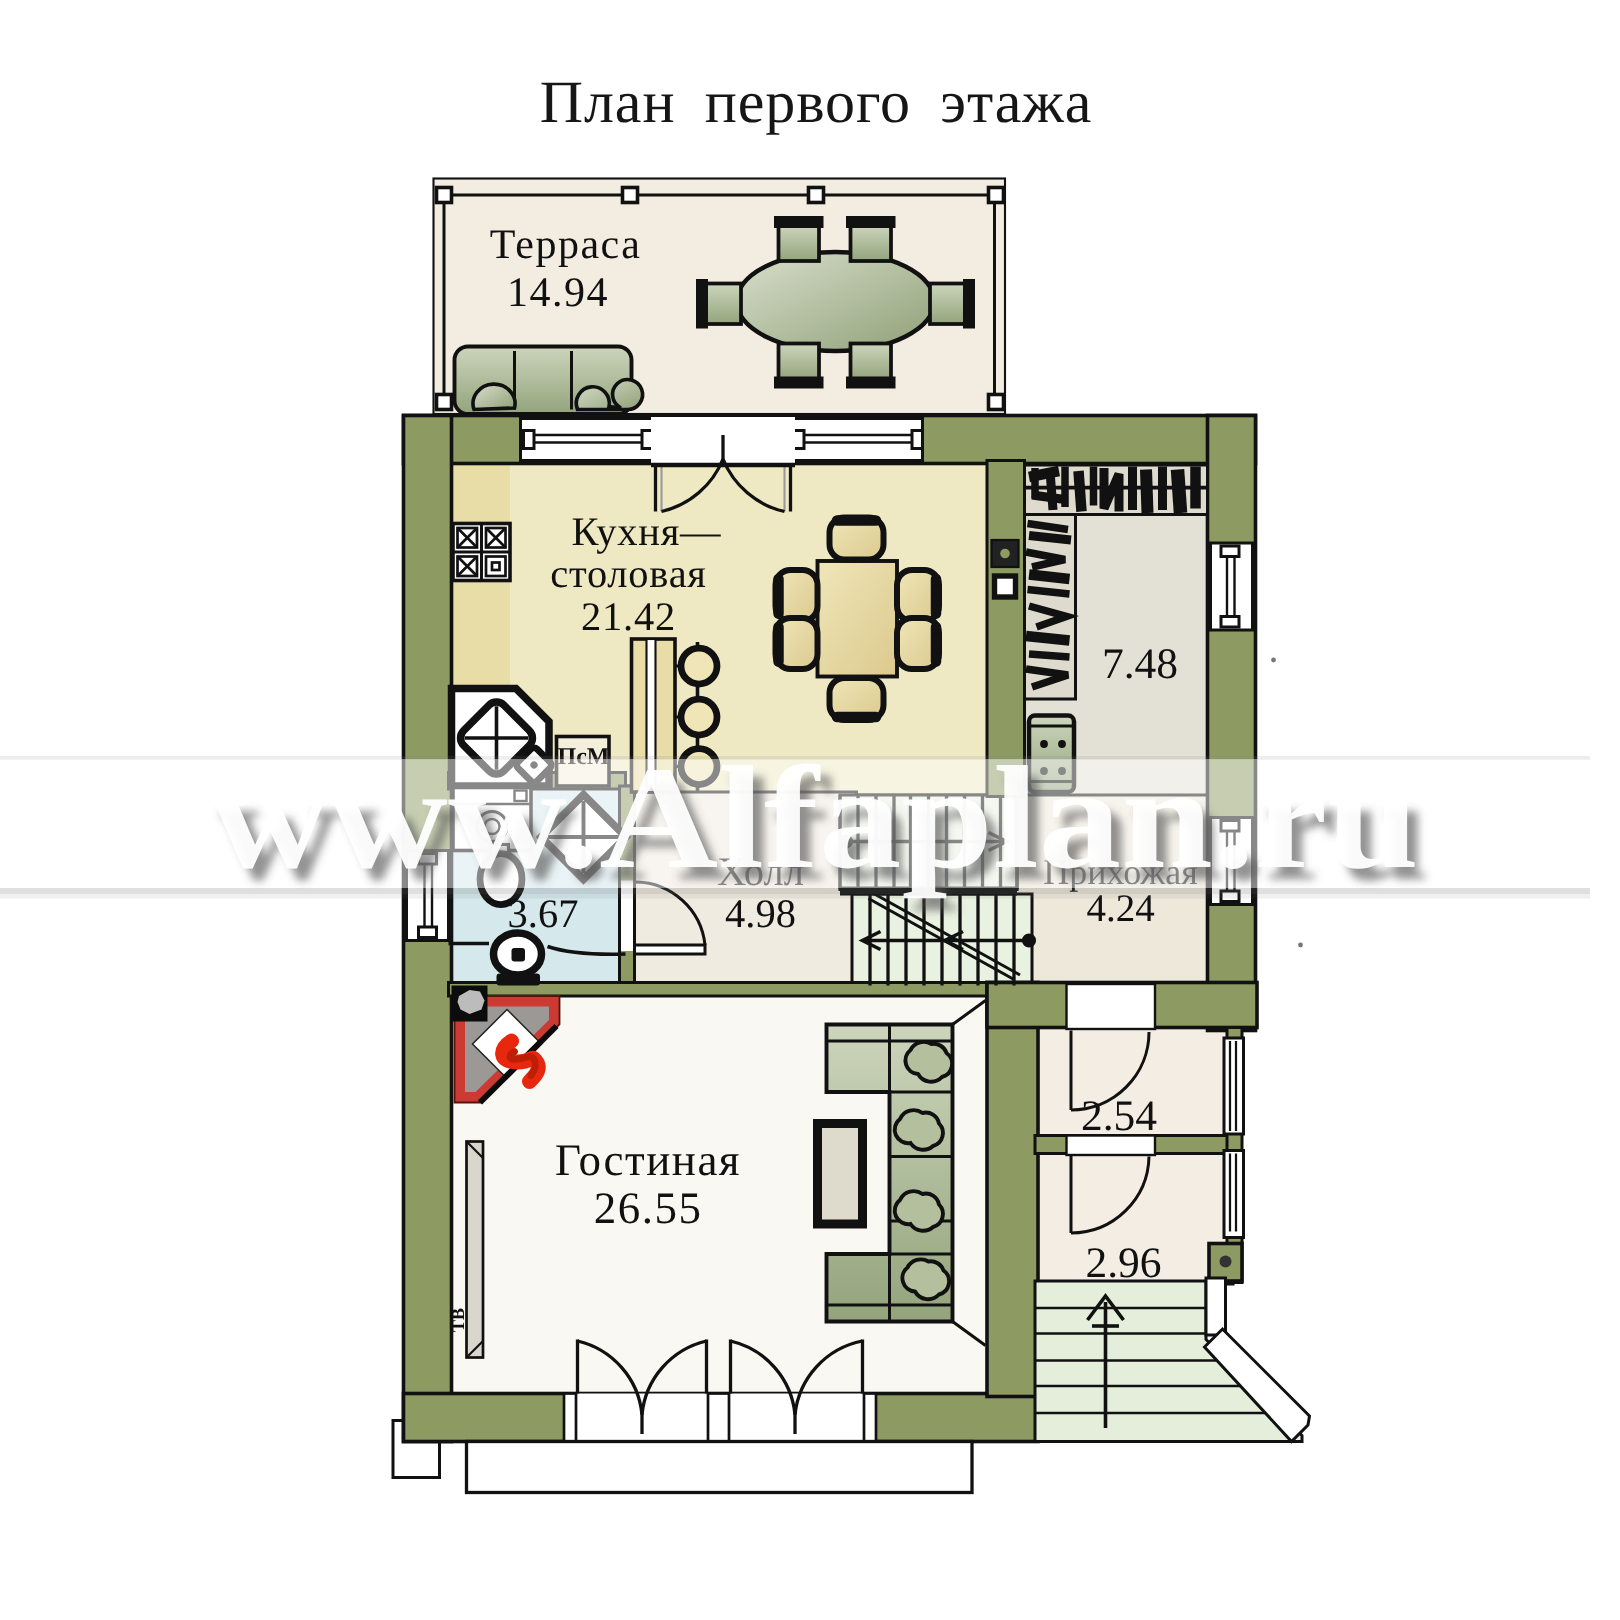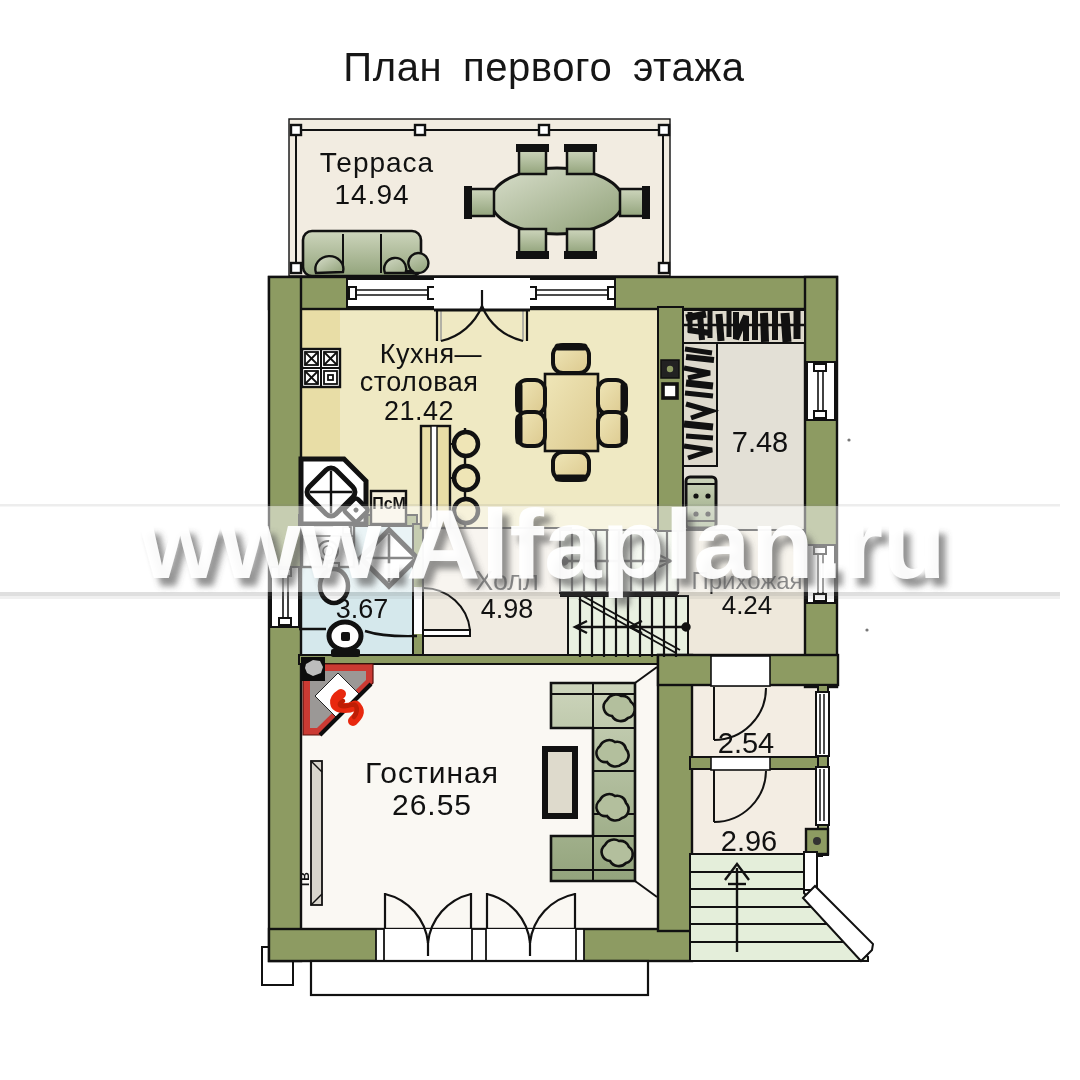--- a/index.html
+++ b/index.html
@@ -1,17 +1,17 @@
 <!DOCTYPE html>
 <html><head>
 <meta charset="utf-8">
 <style>
 html,body{margin:0;padding:0;background:#ffffff;}
 #plan{position:relative;width:1060px;height:1080px;background:#ffffff;overflow:hidden;
-font-family:Liberation Sans, sans-serif;}
+font-family:Liberation Serif, serif;}
 svg{position:absolute;left:0;top:0;}
 </style>
 </head>
 <body>
 <div id="plan">
 <svg width="1080" height="1080" viewBox="0 0 1080 1080">
 
 <text x="544" y="81" font-size="40" letter-spacing="0.6" word-spacing="9" fill="#161616" text-anchor="middle" font-weight="400">План первого этажа</text>
 
 <g>

